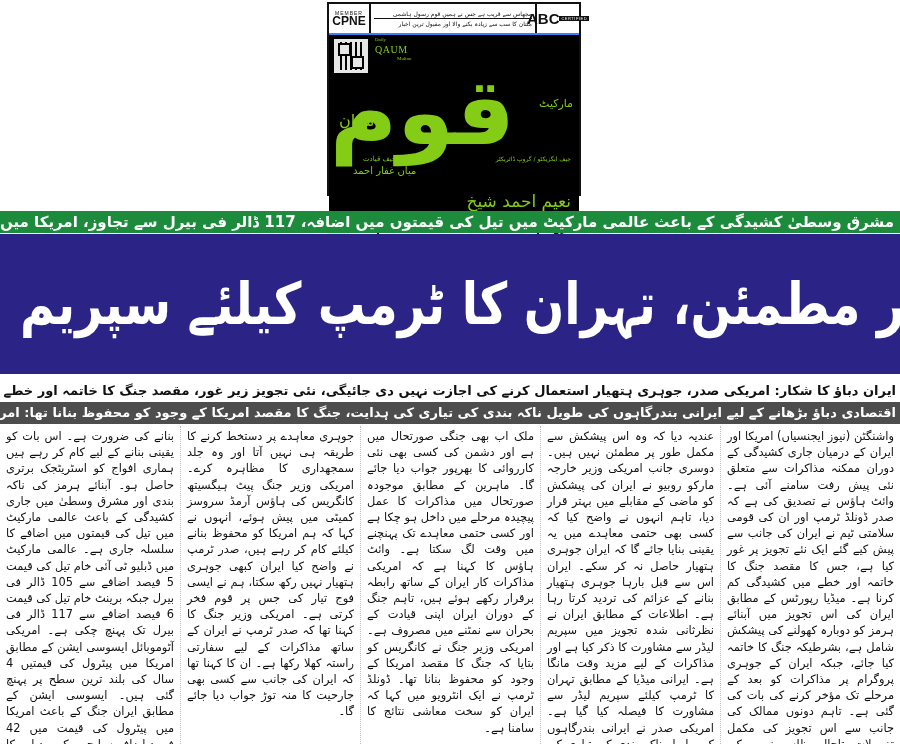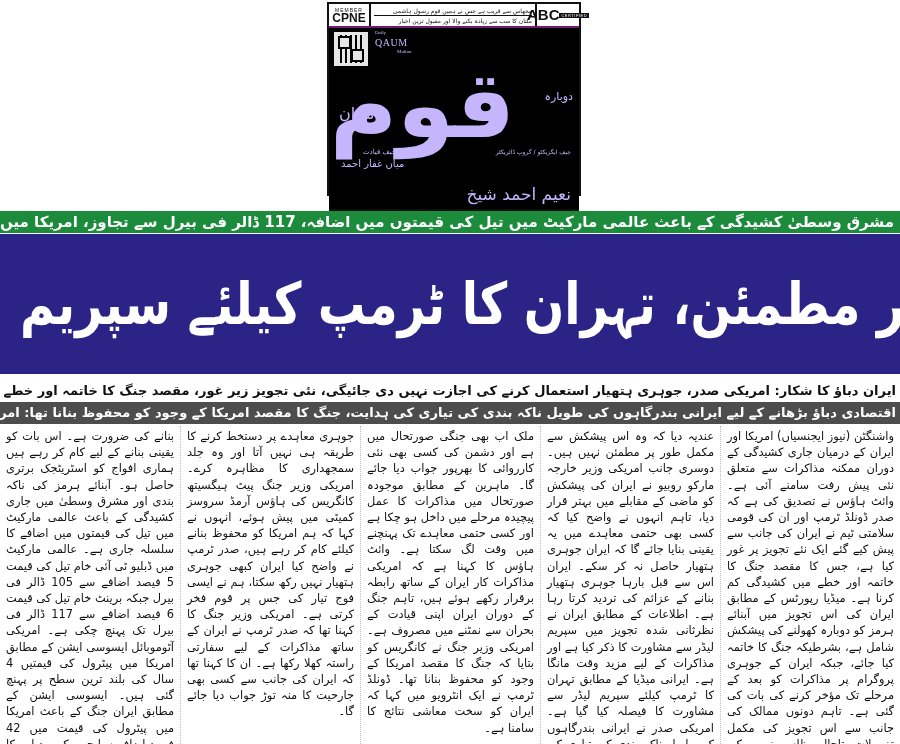--- a/index.html
+++ b/index.html
@@ -4,46 +4,46 @@
 <style>
   * { box-sizing: border-box; margin: 0; padding: 0; }
   html, body { width: 900px; height: 744px; background: #ffffff; overflow: hidden; }
   body { font-family: "DejaVu Sans", sans-serif; color: #111; position: relative; }
 
   
   .masthead {
     position: absolute; left: 327px; top: 2px; width: 254px; height: 194px;
     border: 2px solid #111; background: #fff;
   }
-  .mh-top { display: flex; height: 24px; border-bottom: 2px solid #701a75; }
+  .mh-top { display: flex; height: 31px; border-bottom: 2px solid #3b82f6; }
   .mh-cpne { width: 42px; border-right: 2px solid #111; display: flex; flex-direction: column; align-items: center; justify-content: center; }
   .mh-cpne .member { font-size: 5px; letter-spacing: 1px; font-family: "Liberation Sans", sans-serif; }
   .mh-cpne .cpne { font-size: 12px; font-weight: bold; font-family: "Liberation Sans", sans-serif; line-height: 11px; }
   .mh-tagline { flex: 1; direction: rtl; display: flex; flex-direction: column; justify-content: center; padding: 0 3px; }
   .mh-tagline span { font-size: 6px; line-height: 9px; white-space: nowrap; overflow: hidden; font-family: "DejaVu Sans", sans-serif; }
   .mh-tagline span:first-child { border-bottom: 1px solid #111; }
   .mh-abc { width: 44px; border-left: 2px solid #111; display: flex; flex-direction: row; align-items: center; justify-content: center; }
   .mh-abc .abc { font-size: 15px; font-weight: bold; line-height: 14px; font-family: "Liberation Sans", sans-serif; }
   .mh-abc .cert { font-size: 4px; background: #111; color: #fff; padding: 0 2px; letter-spacing: .5px; font-family: "Liberation Sans", sans-serif; }
 
-  .mh-body { position: relative; height: 181px; background: #000; color: #c4b5fd; overflow: hidden; }
+  .mh-body { position: relative; height: 181px; background: #000; color: #84cc16; overflow: hidden; }
   .mh-qr { position: absolute; left: 5px; top: 4px; width: 34px; height: 34px; background:
     repeating-linear-gradient(90deg, #fff 0 3px, #000 3px 5px),
     #fff; opacity: .9; border: 3px solid #fff; }
   .mh-qr::before, .mh-qr::after { content: ""; position: absolute; width: 9px; height: 9px; border: 2px solid #000; background: #fff; }
   .mh-qr::before { left: 1px; top: 1px; }
   .mh-qr::after { right: 1px; bottom: 1px; }
   .mh-daily { position: absolute; left: 46px; top: 2px; font-size: 5px; font-family: "Liberation Serif", serif; }
   .mh-qaum { position: absolute; left: 46px; top: 9px; font-size: 10px; font-family: "Liberation Serif", serif; letter-spacing: .5px; }
   .mh-multan-en { position: absolute; left: 68px; top: 21px; font-size: 5px; font-family: "Liberation Serif", serif; }
   .mh-logo { position: absolute; left: 68px; top: 18px; width: 118px; font-size: 92px; font-weight: bold; line-height: 120px; text-align: center; direction: rtl; font-family: "DejaVu Sans", sans-serif; }
   .mh-roznama { position: absolute; right: 6px; top: 62px; font-size: 11px; direction: rtl; }
   .mh-city { position: absolute; left: 10px; top: 76px; font-size: 16px; direction: rtl; text-align: center; }
   .mh-chief-label { position: absolute; left: 34px; top: 120px; font-size: 7px; direction: rtl; }
-  .mh-chief-name { position: absolute; left: 12px; top: 130px; font-size: 10px; direction: rtl; white-space: nowrap; }
+  .mh-chief-name { position: absolute; left: 24px; top: 130px; font-size: 10px; direction: rtl; white-space: nowrap; }
   .mh-group-label { position: absolute; right: 8px; top: 120px; font-size: 6px; direction: rtl; }
   .mh-group-name { position: absolute; right: 8px; top: 144px; font-size: 17px; direction: rtl; white-space: nowrap; margin-top: 12px; }
 
   .mh-bottom { display: flex; height: 23px; border-top: 2px solid #111; direction: rtl; align-items: stretch; }
   .mh-bottom > div { display: flex; align-items: center; justify-content: center; padding: 0 3px; font-size: 6px; white-space: nowrap; }
   .mh-bottom .vol { border-left: 2px solid #111; width: 42px; flex-direction: column; }
   .mh-bottom .date { flex: 1; border-left: 2px solid #111; font-size: 5.5px; overflow: hidden; }
   .mh-bottom .issue { width: 48px; }
   .mh-bottom b { font-size: 9px; background: #ddd; padding: 0 2px; margin: 0 2px; font-family: Liberation Mono, monospace; }
 
@@ -109,21 +109,21 @@
       <span class="cert">CERTIFIED</span>
     </div>
   </div>
 
   <div class="mh-body">
     <div class="mh-qr"></div>
     <span class="mh-daily">Daily</span>
     <span class="mh-qaum">QAUM</span>
     <span class="mh-multan-en">Multan</span>
     <div class="mh-logo">قوم</div>
-    <span class="mh-roznama">دوبارہ</span>
+    <span class="mh-roznama">مارکیٹ</span>
     <span class="mh-city">ملتان</span>
     <span class="mh-chief-label">چیف قیادت</span>
     <span class="mh-chief-name">میاں غفار احمد</span>
     <span class="mh-group-label">چیف ایگزیکٹو / گروپ ڈائریکٹر</span>
     <span class="mh-group-name">نعیم احمد شیخ</span>
   </div>
 
   <div class="mh-bottom">
     <div class="vol">
       <span>جلد نمبر</span>

